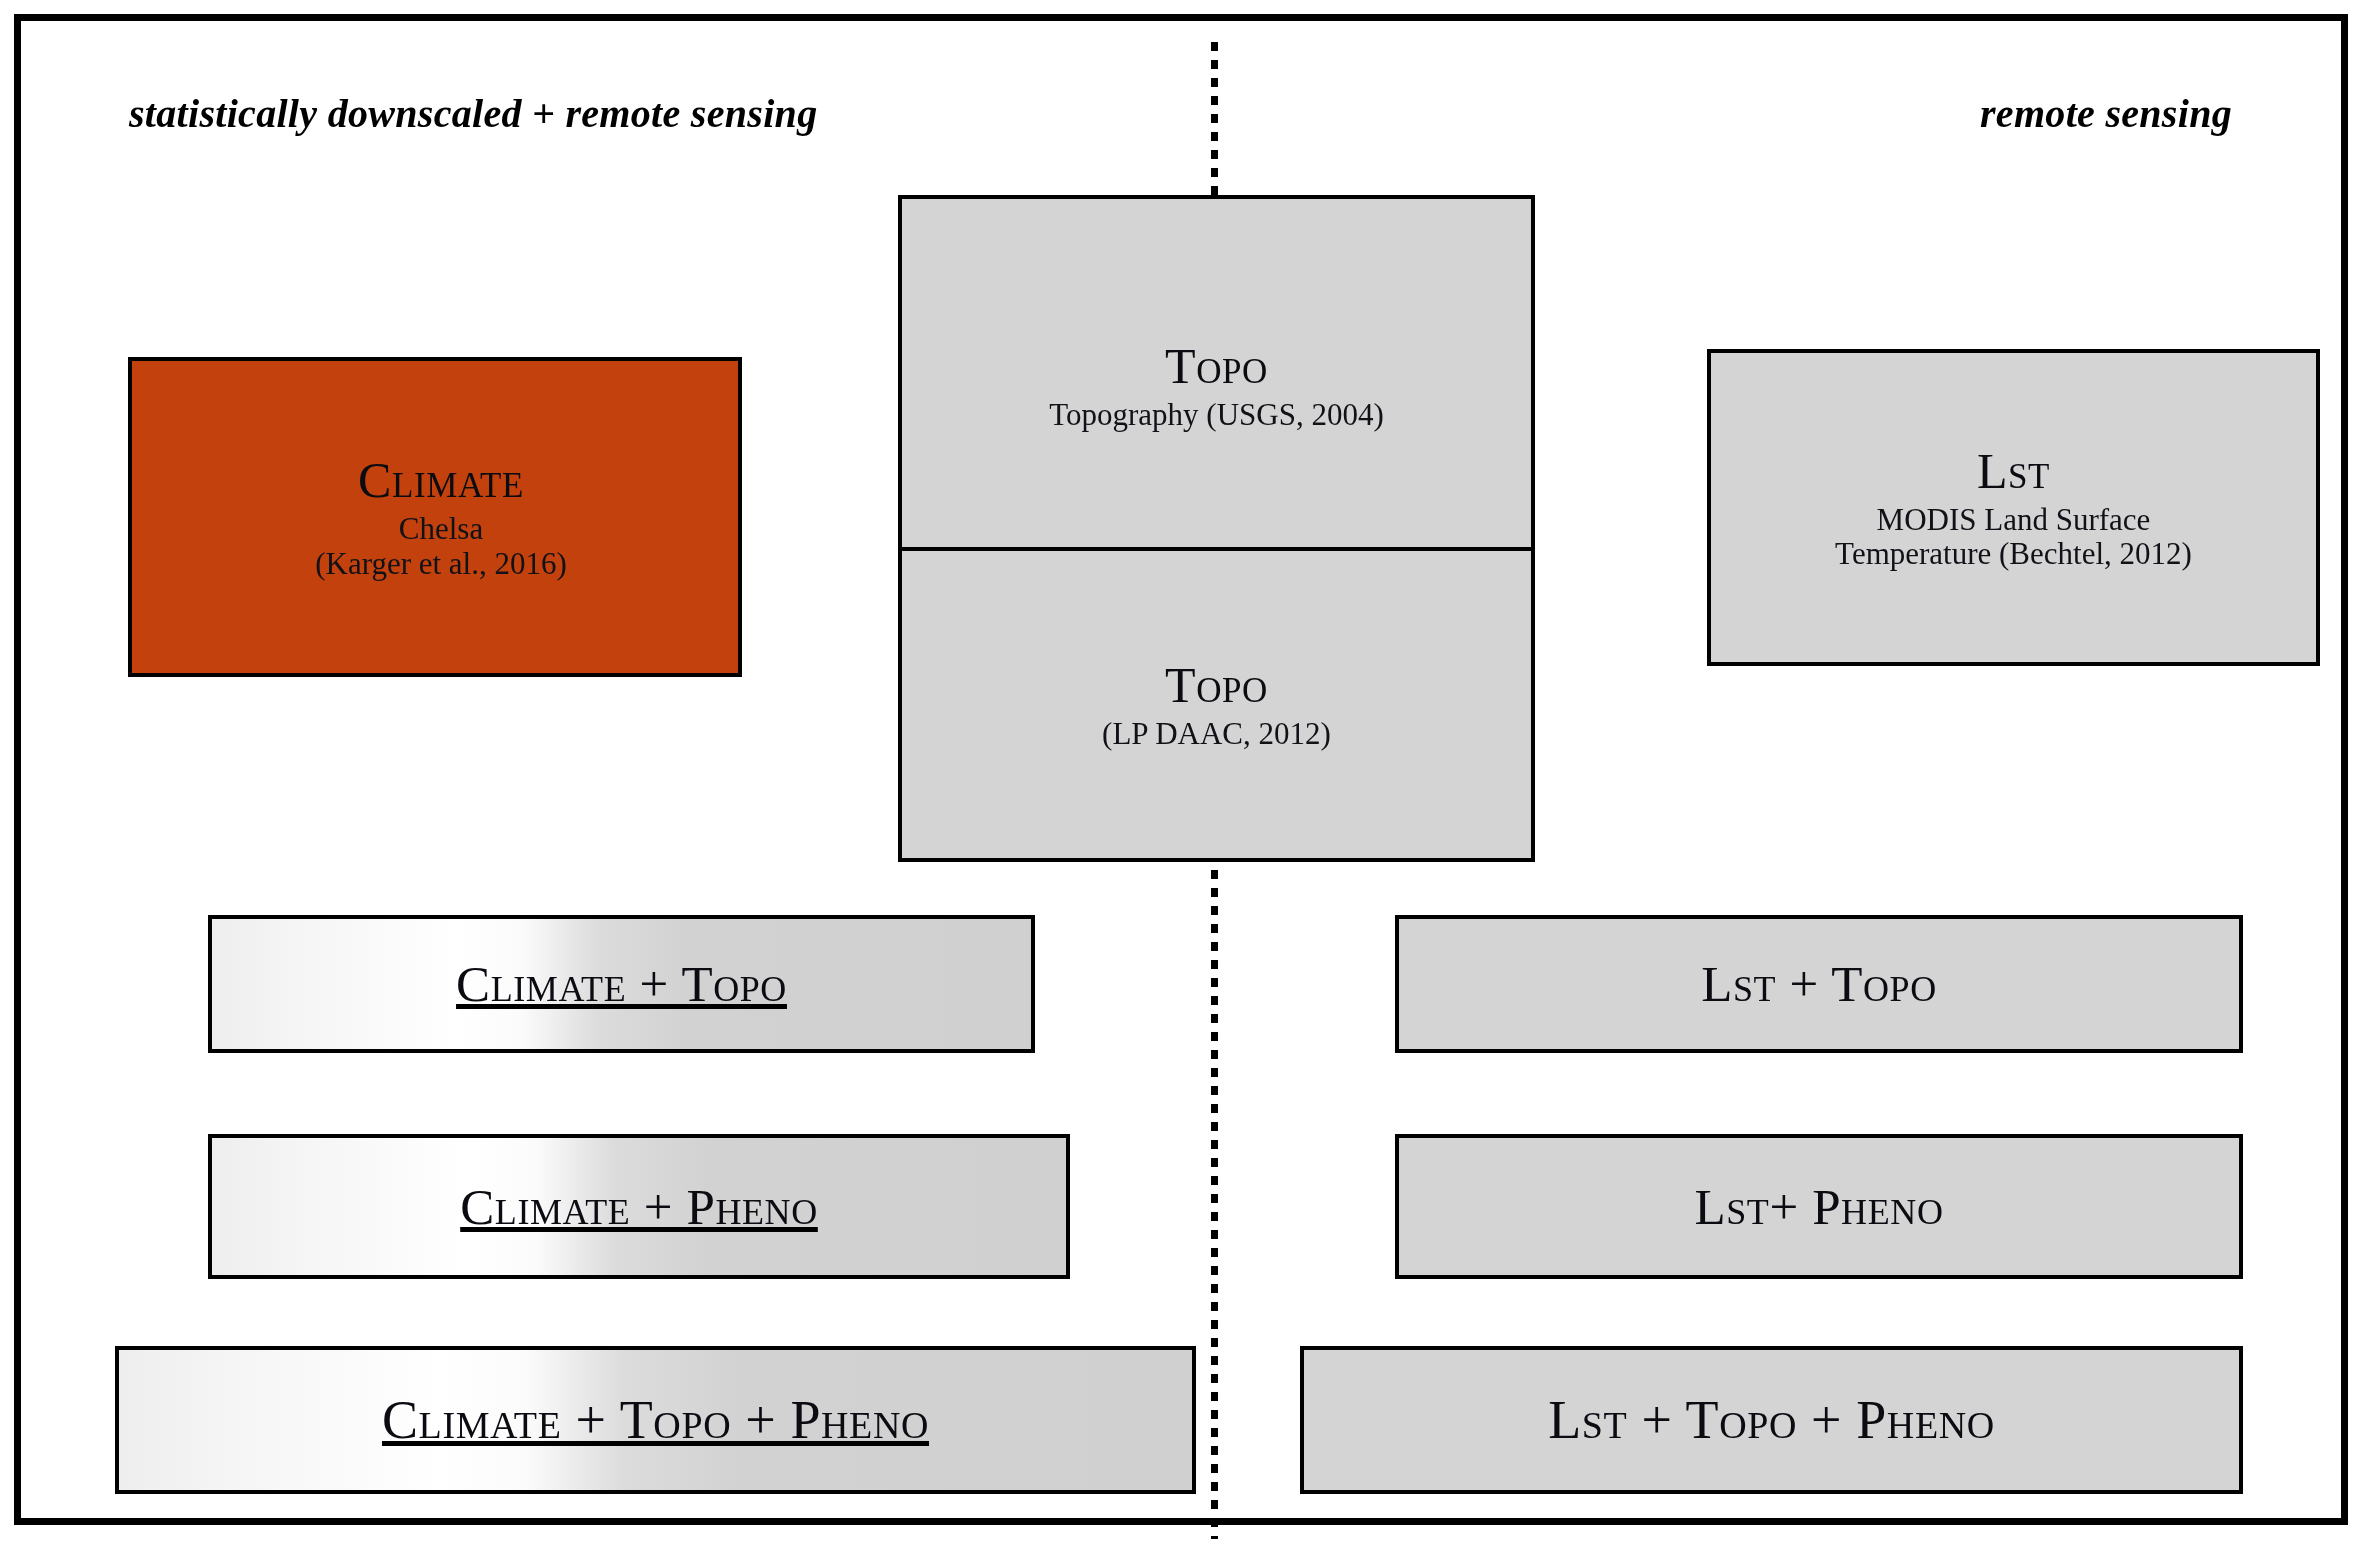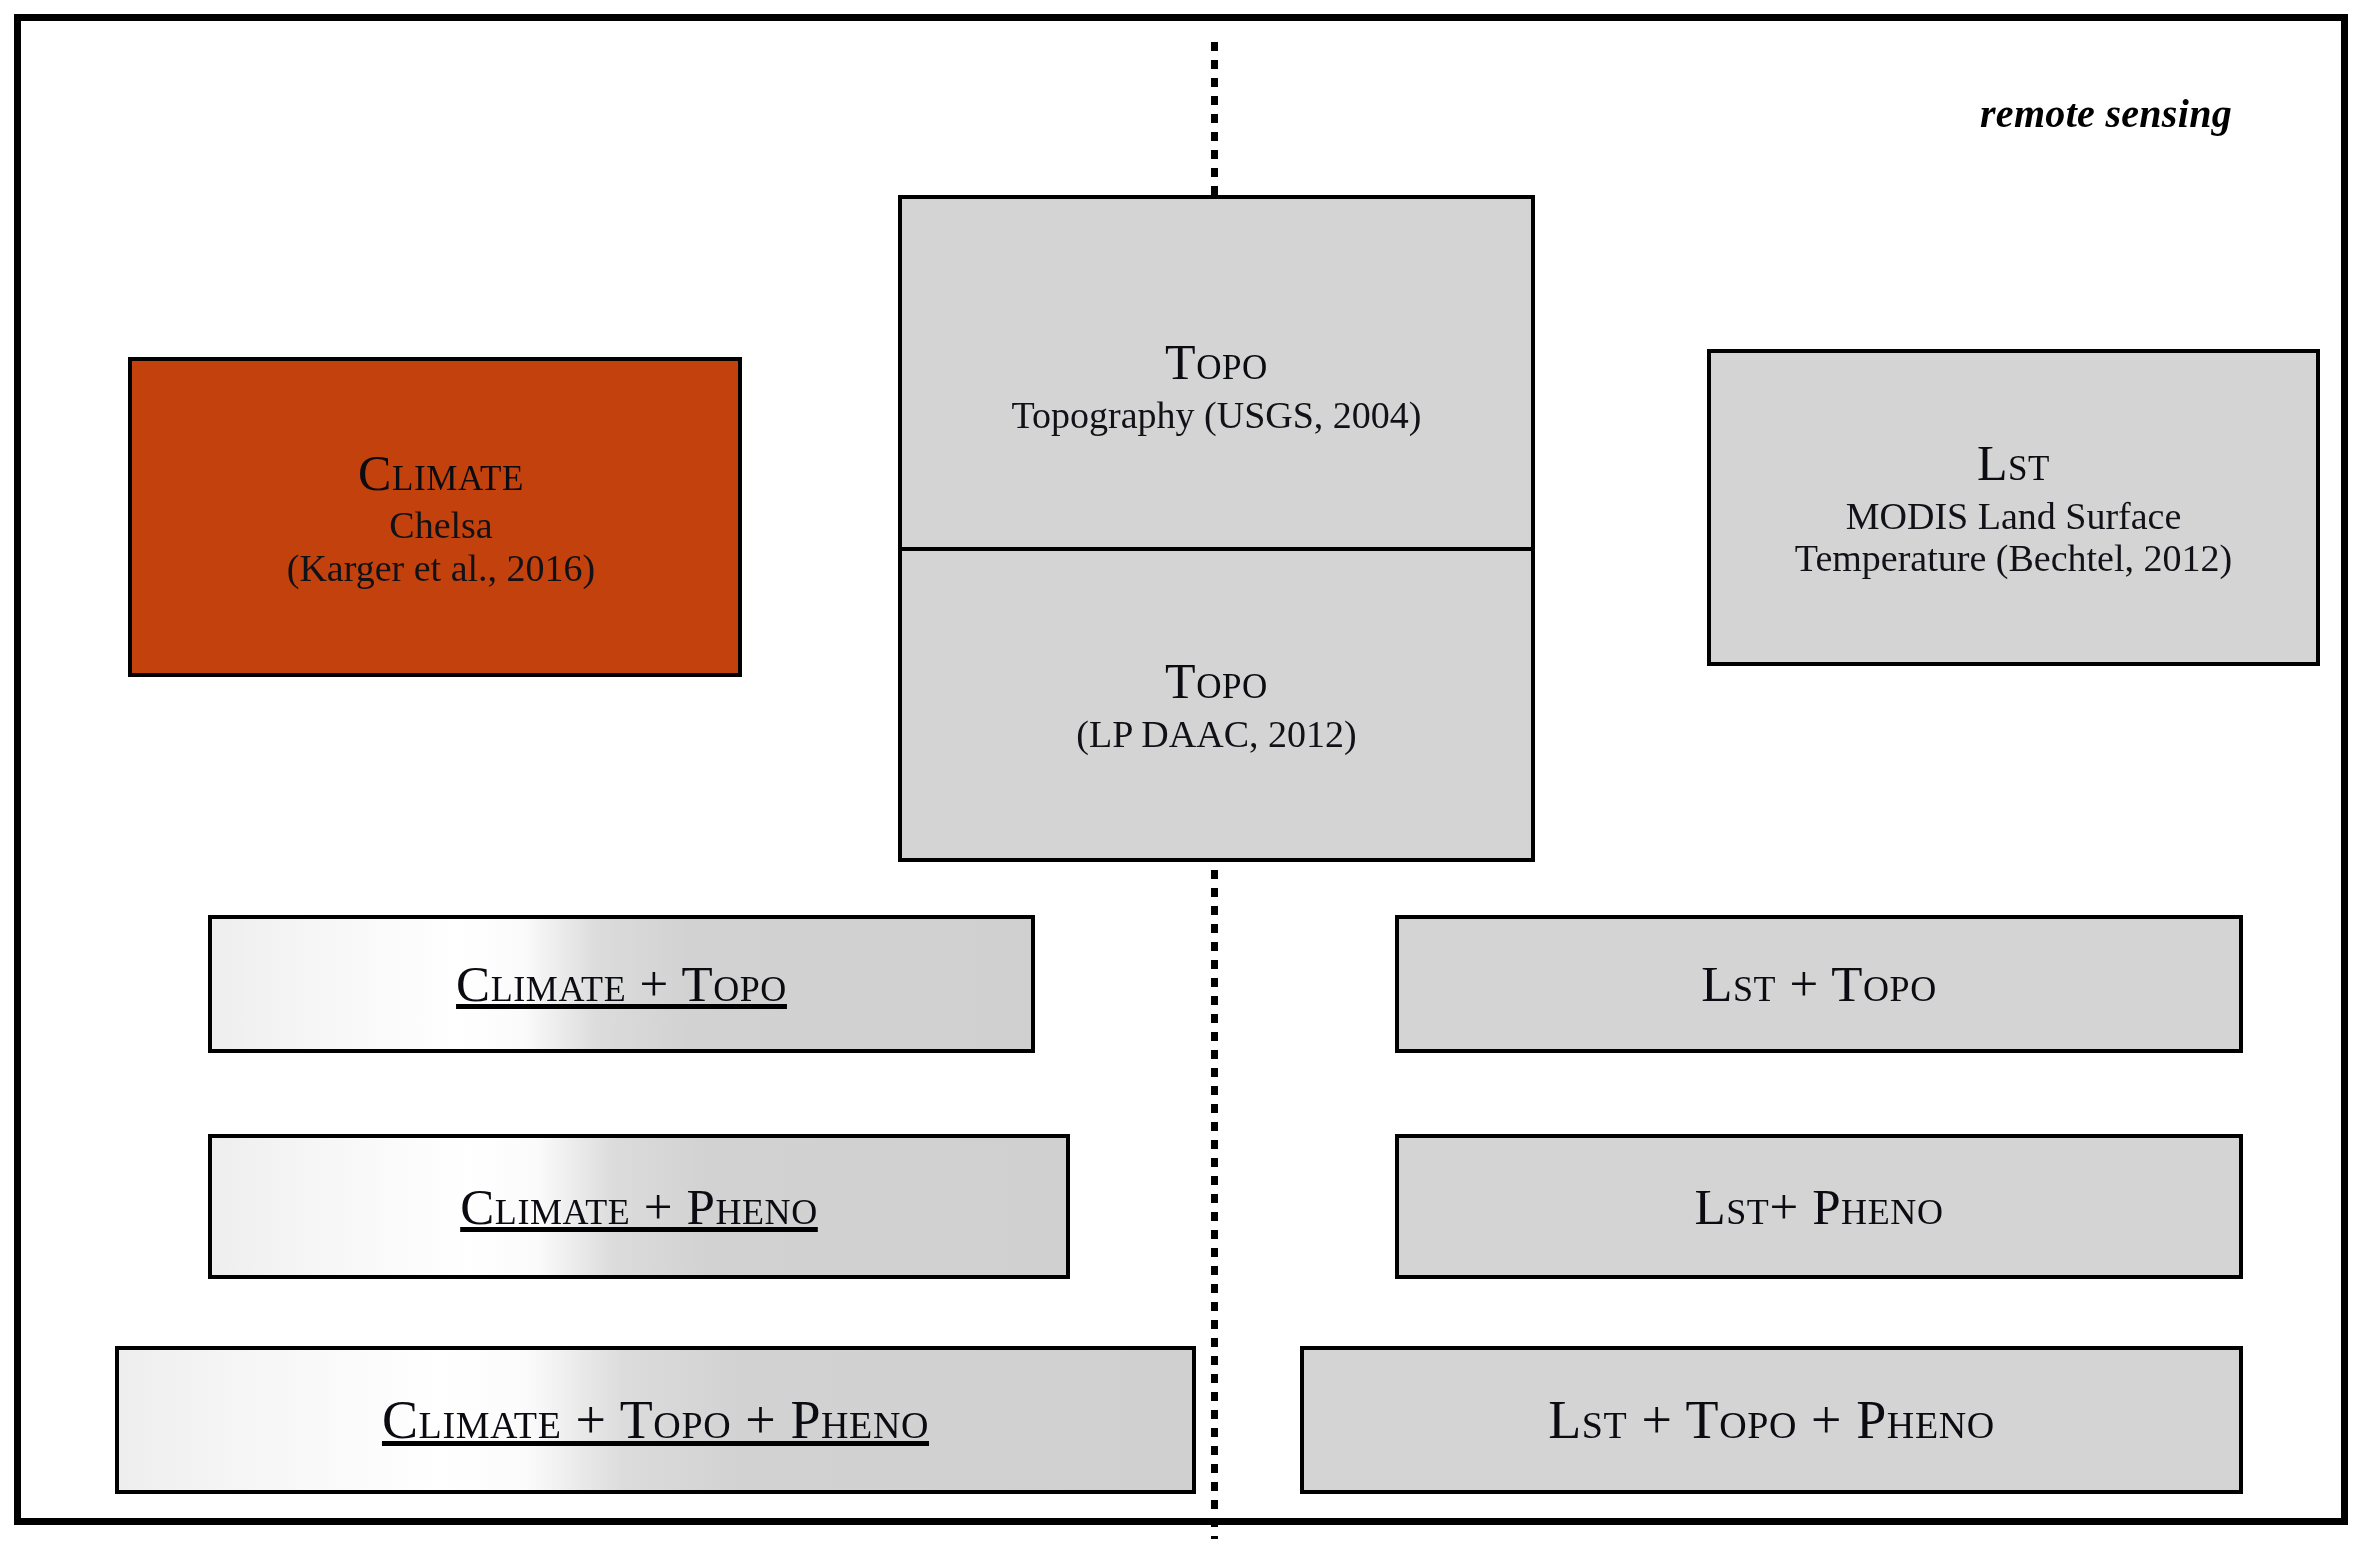--- a/index.html
+++ b/index.html
@@ -73,21 +73,21 @@
 
   .box-title {
     font-size: 50px;
     font-variant: small-caps;
     letter-spacing: 0.6px;
     color: #0b0b12;
     margin-bottom: 3.9px;
     white-space: nowrap;
   }
   .box-sub {
-    font-size: 38px;
+    font-size: 31px;
     color: #111118;
     white-space: nowrap;
   }
   .box-sub.wide { letter-spacing: 0px; }
 
   
   #box-climate { left: 107px; top: 336px;  width: 614px;  height: 320px;  }
   #box-topo    { left: 877px; top: 174px; width: 637px;  height: 380px;  }
   #box-pheno   { left: 877px; top: 526px; width: 637px;  height: 315px;  }
   #box-lst     { left: 1686px; top: 328px; width: 613px;  height: 317px;  }
@@ -136,20 +136,21 @@
 </style>
 </head>
 <body>
 
 <div id="page">
 
   <div id="frame">
 
     <div id="divider"></div>
 
+    <div class="header" id="header-left">statistically downscaled + remote sensing</div>
 
     <div class="header" id="header-right">remote sensing</div>
 
     <div class="box white" id="box-climate">
       <div class="box-title">Climate</div>
       <div class="box-sub">Chelsa</div>
       <div class="box-sub">(Karger et al., 2016)</div>
     </div>
 
     <div class="box gray" id="box-topo">

